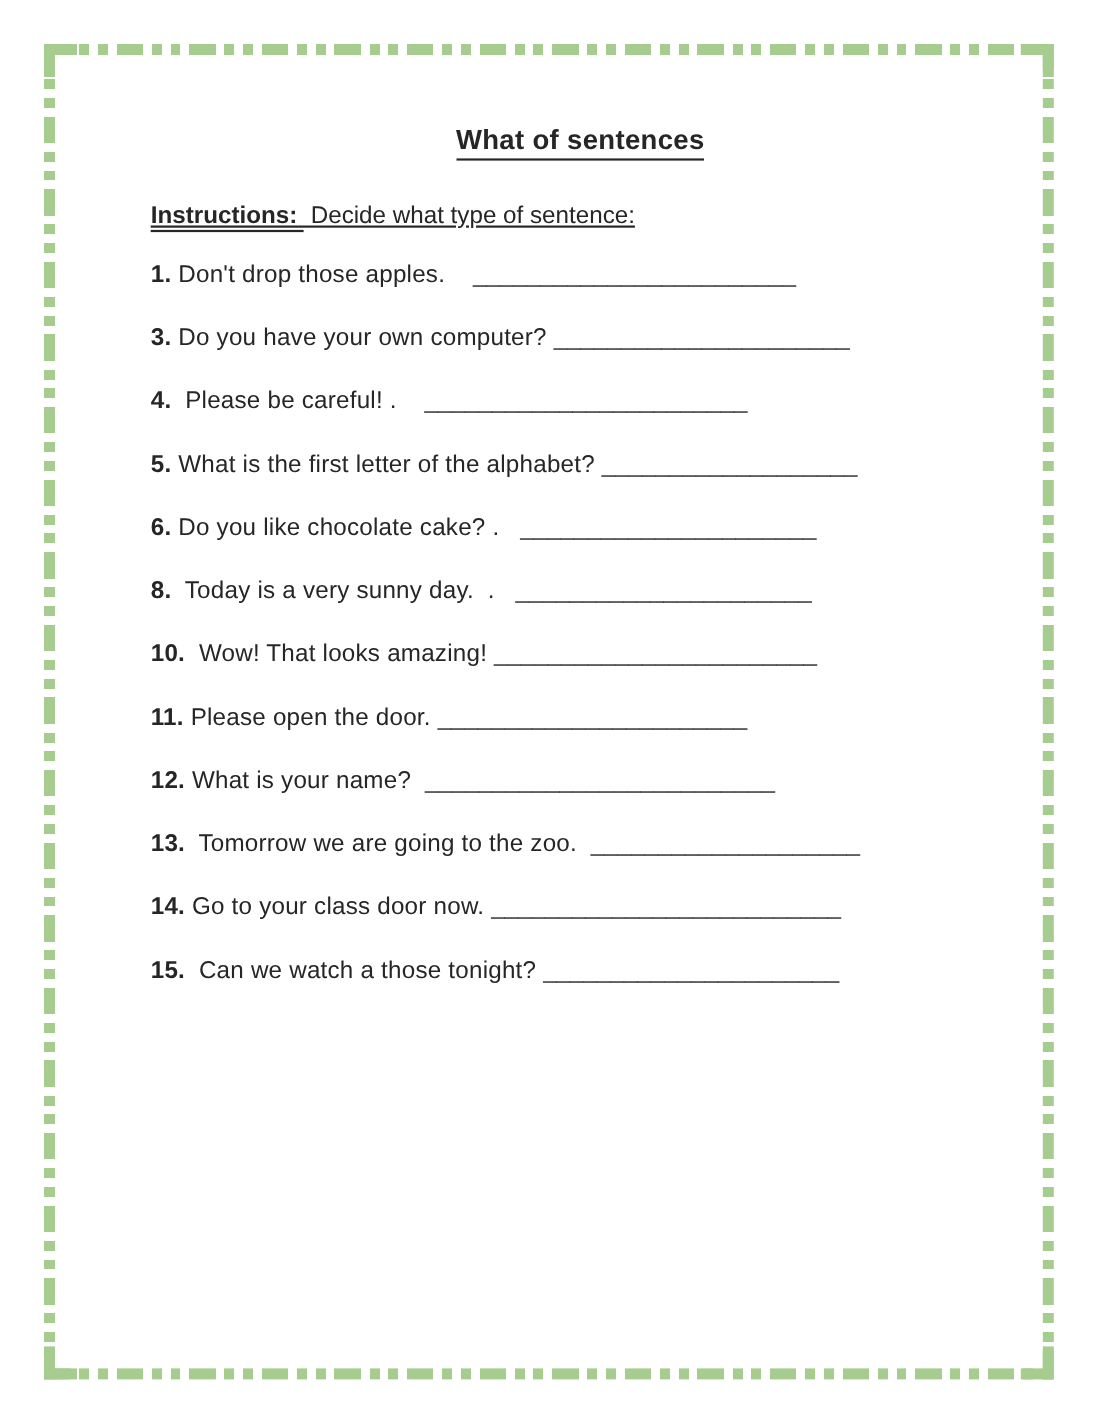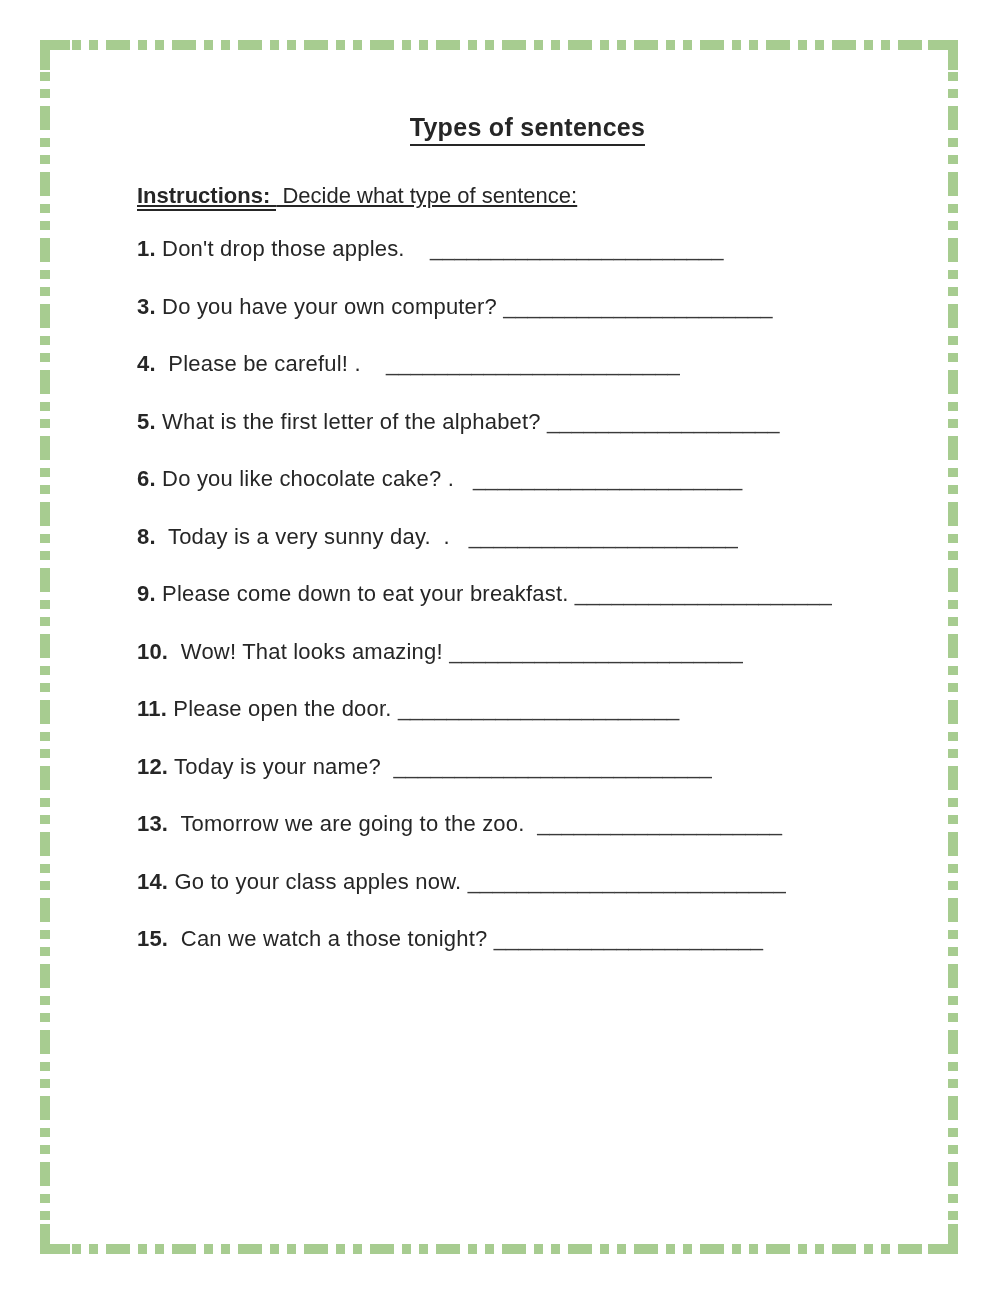--- a/index.html
+++ b/index.html
@@ -127,33 +127,32 @@
   <div class="corner c-tl-v"></div>
   <div class="corner c-tr-h"></div>
   <div class="corner c-tr-v"></div>
   <div class="corner c-bl-h"></div>
   <div class="corner c-bl-v"></div>
   <div class="corner c-br-h"></div>
   <div class="corner c-br-v"></div>
 </div>
 
 <div class="content">
-  <h1 class="title"><span class="u-text">Types of sentences</span></h1>
+  <h1 class="title"><span class="u-text">What of sentences</span></h1>
 
   <p class="instructions"><span class="ins-label">Instructions: </span><span class="ins-text"> Decide what type of sentence:</span></p>
 
 
   <div class="items">
     <div class="item"><span class="num">1.</span><span class="txt"> Don't drop those apples.    </span><span class="blank">________________________</span></div>
     <div class="item"><span class="num">3.</span><span class="txt"> Do you have your own computer? </span><span class="blank">______________________</span></div>
     <div class="item"><span class="num">4.</span><span class="txt">  Please be careful! .    </span><span class="blank">________________________</span></div>
     <div class="item"><span class="num">5.</span><span class="txt"> What is the first letter of the alphabet? </span><span class="blank">___________________</span></div>
     <div class="item"><span class="num">6.</span><span class="txt"> Do you like chocolate cake? .   </span><span class="blank">______________________</span></div>
     <div class="item"><span class="num">8.</span><span class="txt">  Today is a very sunny day.  .   </span><span class="blank">______________________</span></div>
-    <div class="item"><span class="num">9.</span><span class="txt"> Please come down to eat your breakfast. </span><span class="blank">_____________________</span></div>
     <div class="item"><span class="num">10.</span><span class="txt">  Wow! That looks amazing! </span><span class="blank">________________________</span></div>
     <div class="item"><span class="num">11.</span><span class="txt"> Please open the door. </span><span class="blank">_______________________</span></div>
-    <div class="item"><span class="num">12.</span><span class="txt"> Today is your name?  </span><span class="blank">__________________________</span></div>
+    <div class="item"><span class="num">12.</span><span class="txt"> What is your name?  </span><span class="blank">__________________________</span></div>
     <div class="item"><span class="num">13.</span><span class="txt">  Tomorrow we are going to the zoo.  </span><span class="blank">____________________</span></div>
-    <div class="item"><span class="num">14.</span><span class="txt"> Go to your class apples now. </span><span class="blank">__________________________</span></div>
+    <div class="item"><span class="num">14.</span><span class="txt"> Go to your class door now. </span><span class="blank">__________________________</span></div>
     <div class="item"><span class="num">15.</span><span class="txt">  Can we watch a those tonight? </span><span class="blank">______________________</span></div>
   </div>
 </div>
 
 </body></html>

